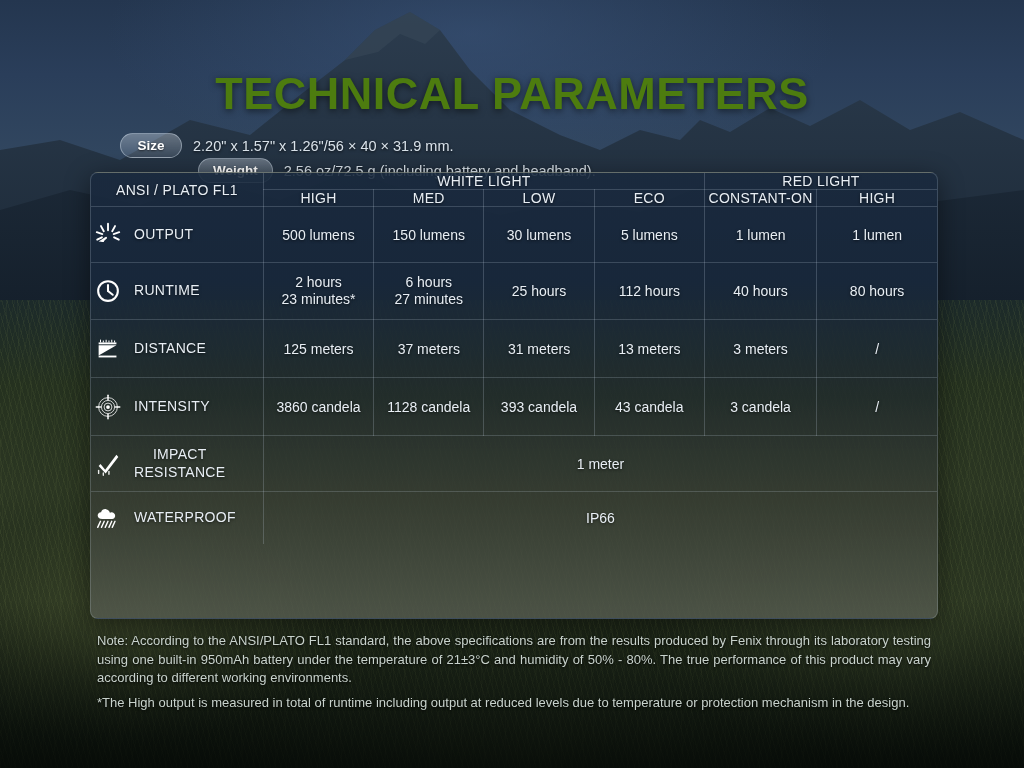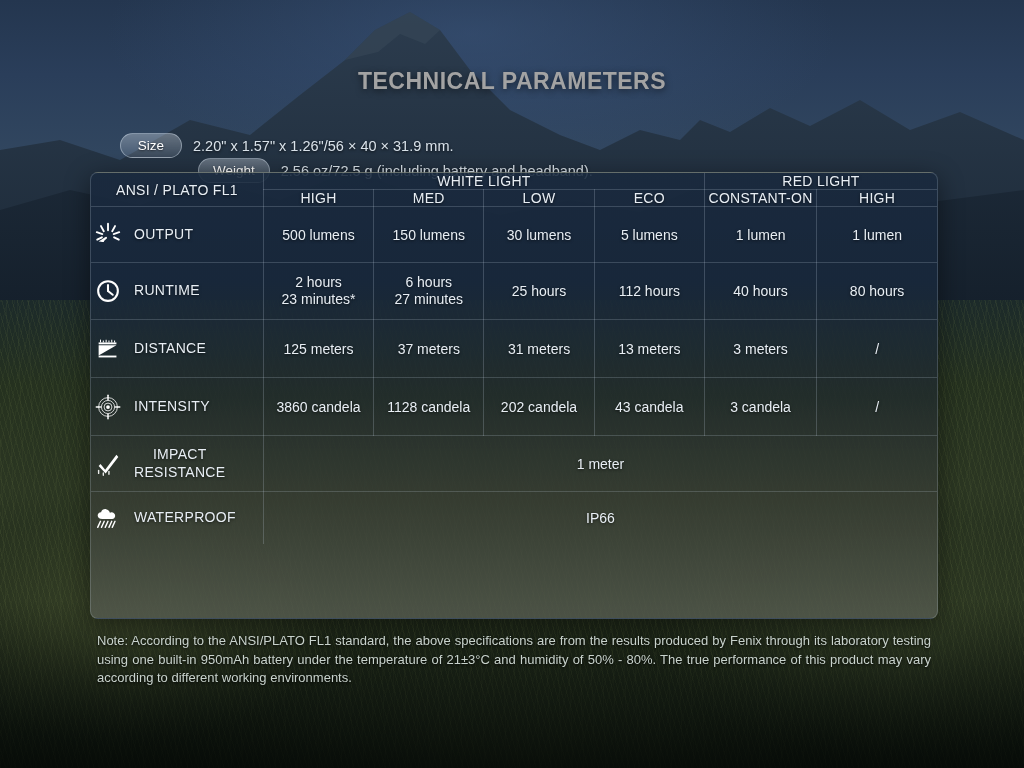--- a/index.html
+++ b/index.html
@@ -50,40 +50,40 @@
   .grass-dark {
     position: absolute; left: 0; top: 600px; width: 1024px; height: 168px;
     background: linear-gradient(180deg, rgba(10,16,10,0) 0%, rgba(8,13,9,0.55) 60%, rgba(5,9,6,0.85) 100%);
   }
 
   
   .title {
     position: absolute;
     left: 0; top: 68px; width: 1024px;
     text-align: center;
-    font-size: 23px;
+    font-size: 45px;
     font-weight: bold;
     letter-spacing: 0.5px;
-    color: #a3a3a3;
+    color: #4d7c0f;
     text-shadow: 0 2px 7px rgba(0,0,0,0.55);
   }
 
   
   .specstrip {
     position: absolute;
     left: 120px; top: 133px;
     width: 800px; height: 26px;
   }
   .pill {
     display: inline-flex;
     align-items: center; justify-content: center;
     height: 25px; min-width: 62px;
     padding: 0 14px;
     border-radius: 13px;
-    font-size: 13.5px; font-weight: normal;
+    font-size: 13.5px; font-weight: bold;
     color: #ffffff;
     background: linear-gradient(180deg, rgba(230,238,248,0.34), rgba(150,168,190,0.20));
     border: 1px solid rgba(225,235,248,0.42);
     text-shadow: 0 1px 2px rgba(0,0,0,0.55);
     vertical-align: middle;
   }
   .spec-val {
     display: inline-block;
     margin-left: 11px;
     font-size: 14.5px;
@@ -338,21 +338,21 @@
                       <line x1="3.5" y1="16" x2="8" y2="16"></line>
                       <line x1="24" y1="16" x2="28.5" y2="16"></line>
                     </g>
                   </svg>
                 </span>
                 <span class="label-txt">INTENSITY</span>
               </span>
             </td>
             <td>3860 candela</td>
             <td>1128 candela</td>
-            <td>202 candela</td>
+            <td>393 candela</td>
             <td>43 candela</td>
             <td>3 candela</td>
             <td>/</td>
           </tr>
 
           <tr style="height:56px">
             <td class="row-label">
               <span class="label-wrap">
                 <span class="label-ico">
                   <svg viewBox="0 0 32 32">
@@ -391,15 +391,16 @@
             <td class="full-span" colspan="6">IP66</td>
           </tr>
 
         </tbody>
       </table>
     </div>
   </div>
 
   <div class="note">
     <p>Note: According to the ANSI/PLATO FL1 standard, the above specifications are from the results produced by Fenix through its laboratory testing using one built-in 950mAh battery under the temperature of 21±3°C and humidity of 50% - 80%. The true performance of this product may vary according to different working environments.</p>
+    <p class="star">*The High output is measured in total of runtime including output at reduced levels due to temperature or protection mechanism in the design.</p>
   </div>
 
 </div>
 
 </body></html>

